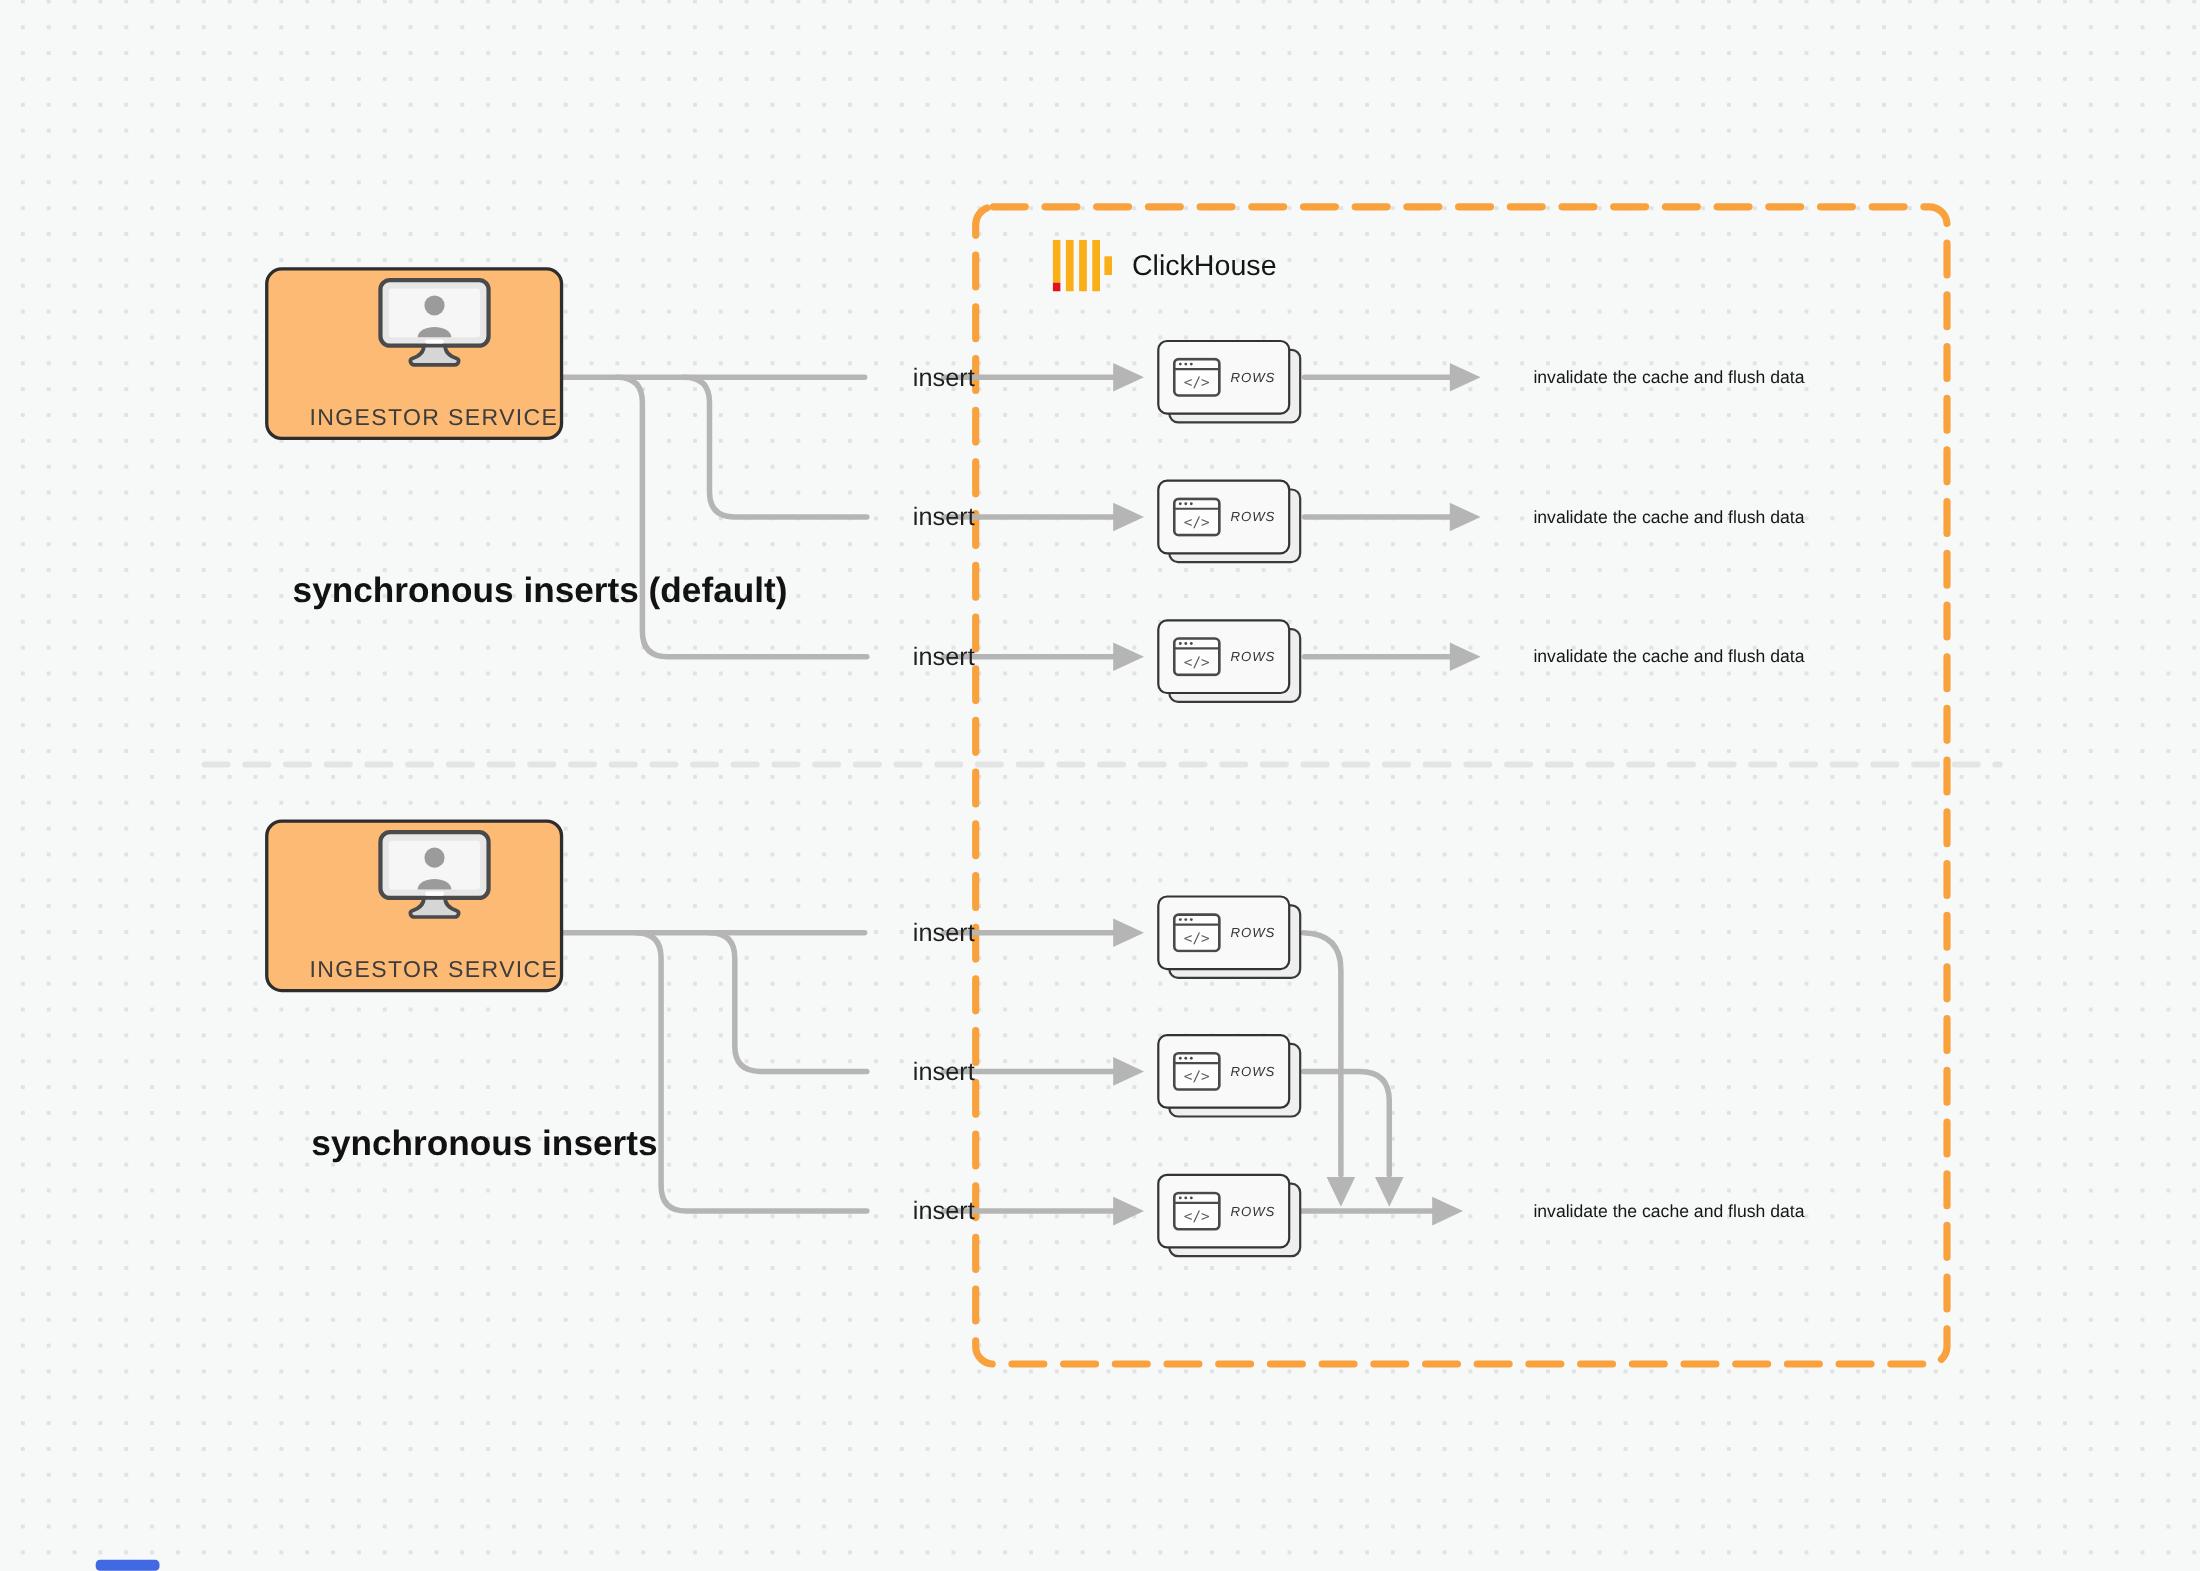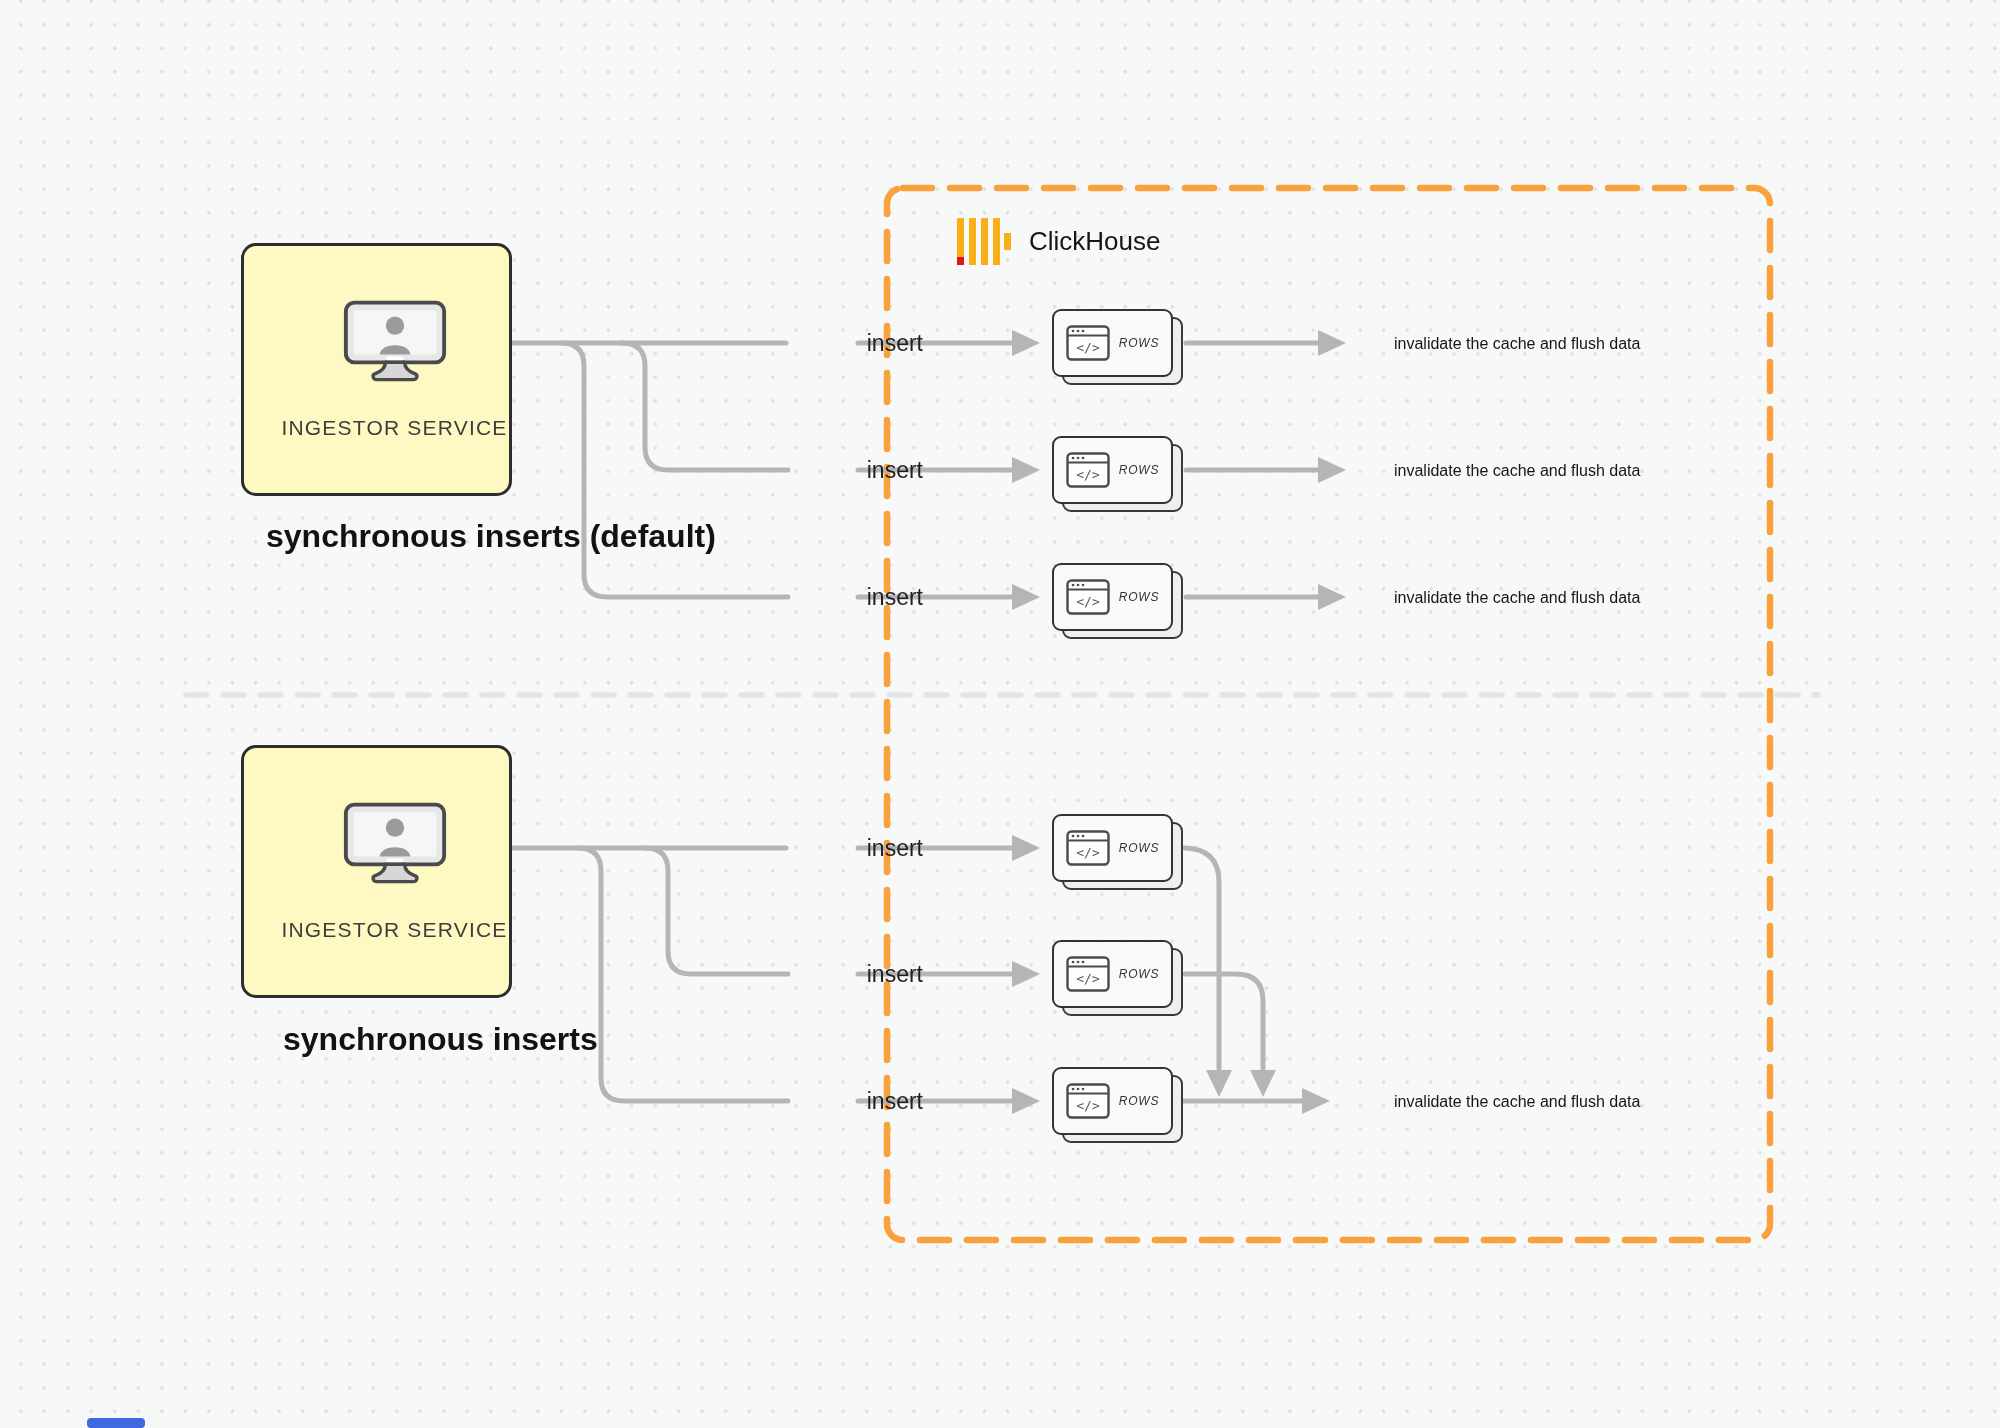--- a/index.html
+++ b/index.html
@@ -10,34 +10,34 @@
     background-image:radial-gradient(circle, #e1e2e2 1.9px, transparent 2px);
     background-size:23.5px 23.5px;
     background-position:9px 13px;
   }
   .abs{position:absolute;padding-left:36px;}
   
   #wires{position:absolute;left:0;top:0;width:2000px;height:1428px;}
 
   
   .service-box{
-    width:271px;height:253px;border:3.5px solid #2d2d2d;border-radius:15px;
-    background:#fef9c3;display:flex;flex-direction:column;align-items:center;
+    width:271px;height:157px;border:3.5px solid #2d2d2d;border-radius:15px;
+    background:#fdba74;display:flex;flex-direction:column;align-items:center;
     justify-content:center;gap:27px;box-sizing:border-box;
   }
   .service-label{
     font-size:21px;letter-spacing:1.2px;color:#3d3d3d;font-weight:500;
   }
 
   
   .section-heading{font-size:32px;font-weight:700;color:#121212;white-space:nowrap;}
 
   
   .insert-label{
-    width:130px;text-align:right;font-size:23px;color:#1f1f1f;
+    width:130px;text-align:center;font-size:23px;color:#1f1f1f;
     transform:translateY(-50%);
   }
   
   .invalidate-label{
     font-size:16px;color:#161616;white-space:nowrap;transform:translateY(-50%);
   }
 
   
   .rows-card{width:131px;height:76px;}
   .rows-card .back{

